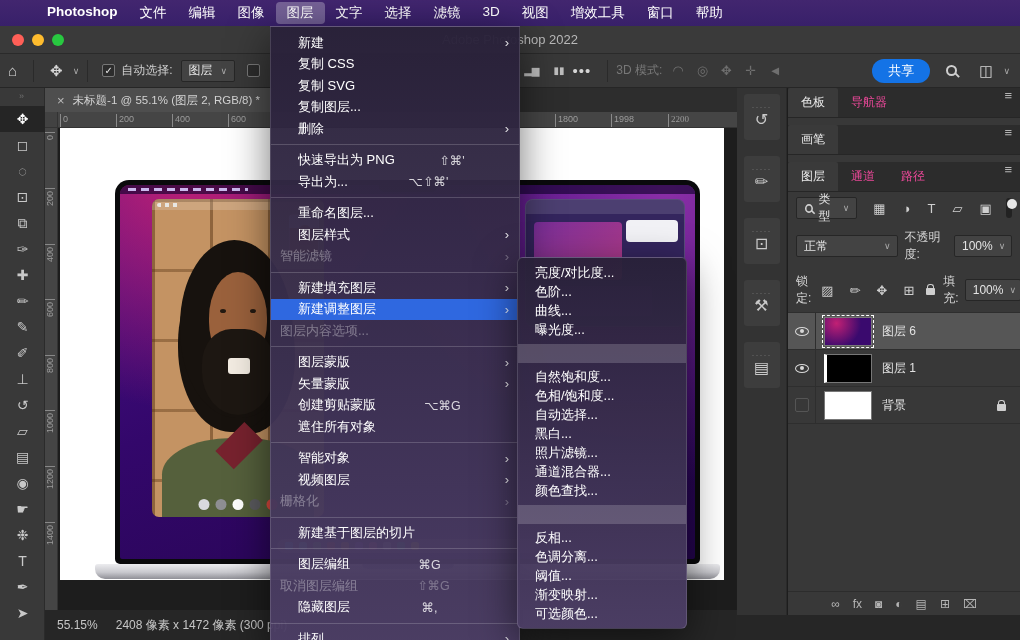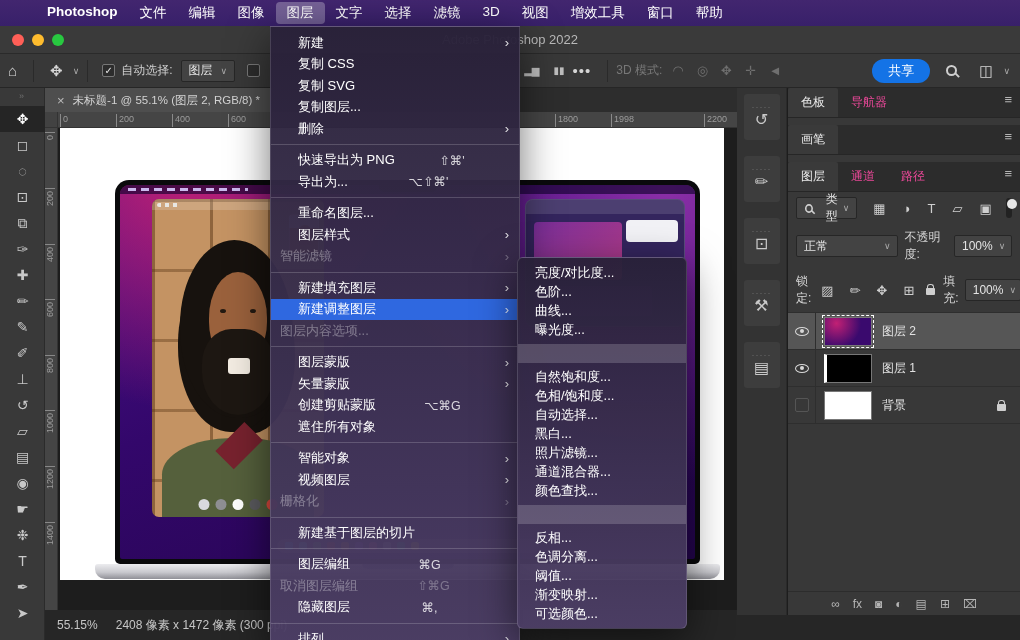--- a/index.html
+++ b/index.html
@@ -120,21 +120,21 @@
   #statusbar { position:absolute; left:45px; top:610px; width:692px; height:30px; background:#262626;
     color:#c6c6c6; font-size:12px; display:flex; align-items:center; gap:18px; padding-left:12px; }
 
   
   #panel-strip { position:absolute; left:737px; top:88px; width:50px; bottom:0; background:#333;
     border-right:1px solid #2a2a2a; display:flex; flex-direction:column; align-items:center; padding-top:6px; }
   .strip-btn { width:36px; height:46px; margin-bottom:16px; color:#c9c9c9; display:flex; flex-direction:column;
     align-items:center; justify-content:center; font-size:16px; background:#3d3d3d; border-radius:3px; }
   .strip-btn::before { content:"·····"; color:#6e6e6e; font-size:9px; line-height:5px; letter-spacing:1px; }
   #panels { position:absolute; left:788px; top:88px; width:232px; bottom:25px; background:#383838; color:#d6d6d6; }
-  .pgroup-hd { height:30px; background:#2c2c2c; display:flex; align-items:center; border-bottom:1px solid #262626; margin-top:7px; }
+  .pgroup-hd { height:30px; background:#2c2c2c; display:flex; align-items:flex-start; border-bottom:1px solid #262626; margin-top:7px; }
   .ptab { font-size:12px; color:#ec4899; padding:6px 13px; }
   .ptab.active { background:#3a3a3a; color:#ececec; border-radius:2px 2px 0 0; }
   .pmenu { margin-left:auto; color:#b5b5b5; padding:0 8px 6px; font-size:13px; }
   .prow { display:flex; align-items:center; gap:6px; padding:5px 8px; font-size:12px; }
   .filter-ic { color:#cfcfcf; font-size:13px; padding:0 4px; }
   .toggle { width:12px; height:20px; border-radius:6px; background:#222; position:relative; margin-left:4px; }
   .toggle::before { content:""; position:absolute; left:1px; top:1px; width:10px; height:10px; border-radius:50%; background:#e8e8e8; }
   .lockicon { width:9px; height:7px; background:#cfcfcf; border-radius:1px; position:relative; display:inline-block; margin-top:5px; }
   .lockicon::before { content:""; position:absolute; left:1px; top:-4px; width:5px; height:5px;
     border:1.5px solid #cfcfcf; border-bottom:none; border-radius:3px 3px 0 0; }
@@ -315,21 +315,21 @@
 </div>
 <div id="ruler-corner"></div>
 <div id="ruler-h">
 
 <span class="rl" style="left: 2px;">0</span>
     <span class="rl" style="left: 58px;">200</span>
     <span class="rl" style="left: 114px;">400</span>
     <span class="rl" style="left: 170px;">600</span>
     <span class="rl" style="left: 497px;">1800</span>
     <span class="rl" style="left: 553px;">1998</span>
-    <span class="rl" style="left: 646px;">2200</span>
+    <span class="rl" style="left: 610px; font-family: Liberation Serif, serif;">2200</span>
   </div>
 <div id="ruler-v">
 
 <span class="rl" style="top: 4px;">0</span>
     <span class="rl" style="top: 60px;">200</span>
     <span class="rl" style="top: 116px;">400</span>
     <span class="rl" style="top: 171px;">600</span>
     <span class="rl" style="top: 227px;">800</span>
     <span class="rl" style="top: 282px;">1000</span>
     <span class="rl" style="top: 338px;">1200</span>
@@ -435,21 +435,21 @@
     <span style="display:flex;">
 
     <span class="ptab active">图层</span>
         <span class="ptab">通道</span>
         <span class="ptab">路径</span>
       </span>
     <span class="pmenu">≡</span>
   </div>
 
   <div class="prow">
-    <span class="field" style="width:102px;gap:5px;text-align:right;">
+    <span class="field" style="width:102px;gap:5px;">
       <span class="mag" style="transform:scale(.8);"></span>
       <span>类型</span>
       <span class="chev" style="margin-left:auto;">∨</span>
     </span>
     <span style="display:flex;gap:9px;margin-left:6px;">
 
     <span class="filter-ic">▦</span>
         <span class="filter-ic">◑</span>
         <span class="filter-ic">T</span>
         <span class="filter-ic">▱</span>
@@ -487,21 +487,21 @@
     </span>
   </div>
 
   <div style="border-top:1px solid #2e2e2e;">
 
       <div class="layer-row selected thumb-purple">
         <span class="eye-well">
           <span class="eye"></span>
         </span>
         <span class="thumb"></span>
-        <span>图层 2</span>
+        <span>图层 6</span>
 
       </div>
 
       <div class="layer-row thumb-black">
         <span class="eye-well">
           <span class="eye"></span>
         </span>
         <span class="thumb"></span>
         <span>图层 1</span>
 

